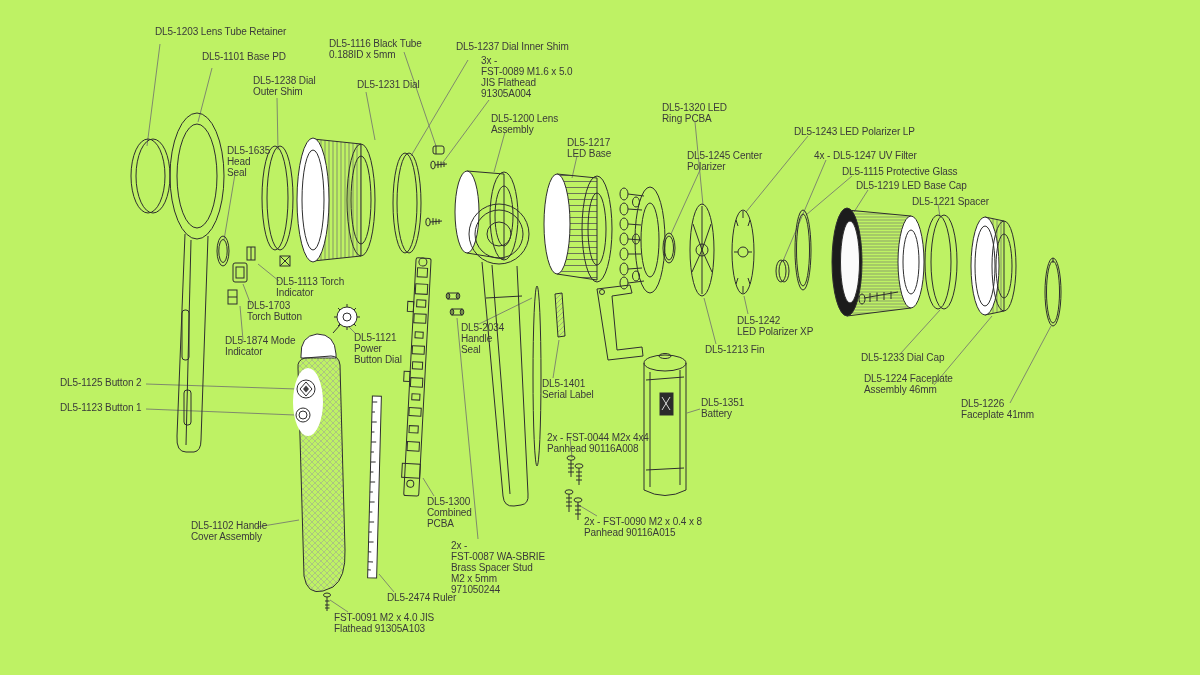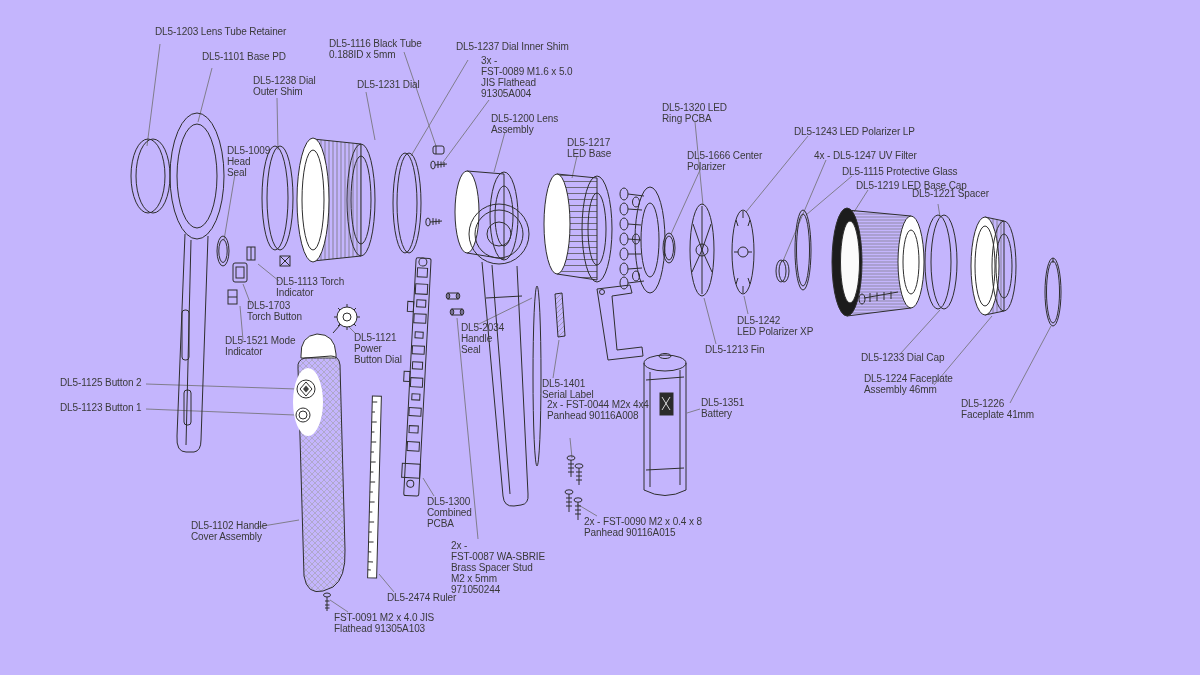--- a/index.html
+++ b/index.html
@@ -1,17 +1,17 @@
 <!DOCTYPE html>
 <html><head>
 <meta charset="utf-8">
 <title>Exploded Parts Diagram</title>
 <style>
   html,body{margin:0;padding:0;background:#fff;}
-  #stage{position:relative;width:1200px;height:675px;background:#c4b5fd;overflow:hidden;
+  #stage{position:relative;width:1200px;height:675px;background:#bef264;overflow:hidden;
          font-family:"Liberation Sans","DejaVu Sans",sans-serif;}
   #drawing{position:absolute;left:0;top:0;}
   .lbl{position:absolute;font-size:10px;line-height:11px;color:#3a3a3a;
        white-space:pre-line;letter-spacing:-0.1px;}
 </style>
 </head>
 <body>
 
 <div id="stage">
 
@@ -323,35 +323,35 @@
   <div class="lbl" style="left:481px;top:55px">3x -
 FST-0089 M1.6 x 5.0
 JIS Flathead
 91305A004</div>
   <div class="lbl" style="left:491px;top:113px">DL5-1200 Lens
 Assembly</div>
   <div class="lbl" style="left:567px;top:137px">DL5-1217
 LED Base</div>
   <div class="lbl" style="left:662px;top:102px">DL5-1320 LED
 Ring PCBA</div>
-  <div class="lbl" style="left:687px;top:150px">DL5-1666 Center
+  <div class="lbl" style="left:687px;top:150px">DL5-1245 Center
 Polarizer</div>
   <div class="lbl" style="left:794px;top:126px">DL5-1243 LED Polarizer LP</div>
   <div class="lbl" style="left:814px;top:150px">4x - DL5-1247 UV Filter</div>
   <div class="lbl" style="left:842px;top:166px">DL5-1115 Protective Glass</div>
   <div class="lbl" style="left:856px;top:180px">DL5-1219 LED Base Cap</div>
-  <div class="lbl" style="left:912px;top:188px">DL5-1221 Spacer</div>
-  <div class="lbl" style="left:227px;top:145px">DL5-1009
+  <div class="lbl" style="left:912px;top:196px">DL5-1221 Spacer</div>
+  <div class="lbl" style="left:227px;top:145px">DL5-1635
 Head
 Seal</div>
   <div class="lbl" style="left:276px;top:276px">DL5-1113 Torch
 Indicator</div>
   <div class="lbl" style="left:247px;top:300px">DL5-1703
 Torch Button</div>
-  <div class="lbl" style="left:225px;top:335px">DL5-1521 Mode
+  <div class="lbl" style="left:225px;top:335px">DL5-1874 Mode
 Indicator</div>
   <div class="lbl" style="left:354px;top:332px">DL5-1121
 Power
 Button Dial</div>
   <div class="lbl" style="left:461px;top:322px">DL5-2034
 Handle
 Seal</div>
   <div class="lbl" style="left:542px;top:378px">DL5-1401
 Serial Label</div>
   <div class="lbl" style="left:737px;top:315px">DL5-1242
@@ -359,21 +359,21 @@
   <div class="lbl" style="left:705px;top:344px">DL5-1213 Fin</div>
   <div class="lbl" style="left:861px;top:352px">DL5-1233 Dial Cap</div>
   <div class="lbl" style="left:864px;top:373px">DL5-1224 Faceplate
 Assembly 46mm</div>
   <div class="lbl" style="left:961px;top:398px">DL5-1226
 Faceplate 41mm</div>
   <div class="lbl" style="left:701px;top:397px">DL5-1351
 Battery</div>
   <div class="lbl" style="left:60px;top:377px">DL5-1125 Button 2</div>
   <div class="lbl" style="left:60px;top:402px">DL5-1123 Button 1</div>
-  <div class="lbl" style="left:547px;top:399px">2x - FST-0044 M2x 4x4
+  <div class="lbl" style="left:547px;top:432px">2x - FST-0044 M2x 4x4
 Panhead 90116A008</div>
   <div class="lbl" style="left:191px;top:520px">DL5-1102 Handle
 Cover Assembly</div>
   <div class="lbl" style="left:427px;top:496px">DL5-1300
 Combined
 PCBA</div>
   <div class="lbl" style="left:451px;top:540px">2x -
 FST-0087 WA-SBRIE
 Brass Spacer Stud
 M2 x 5mm

